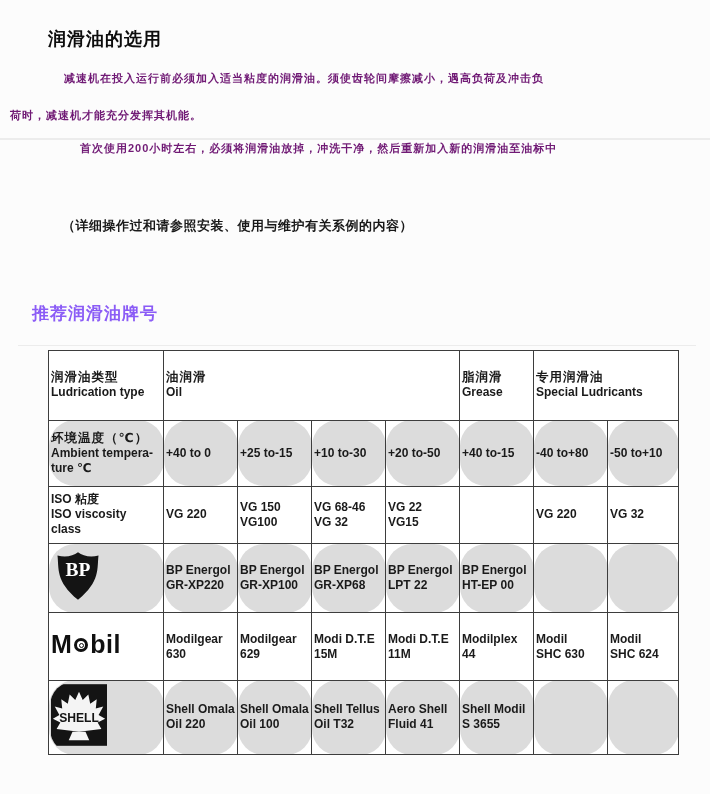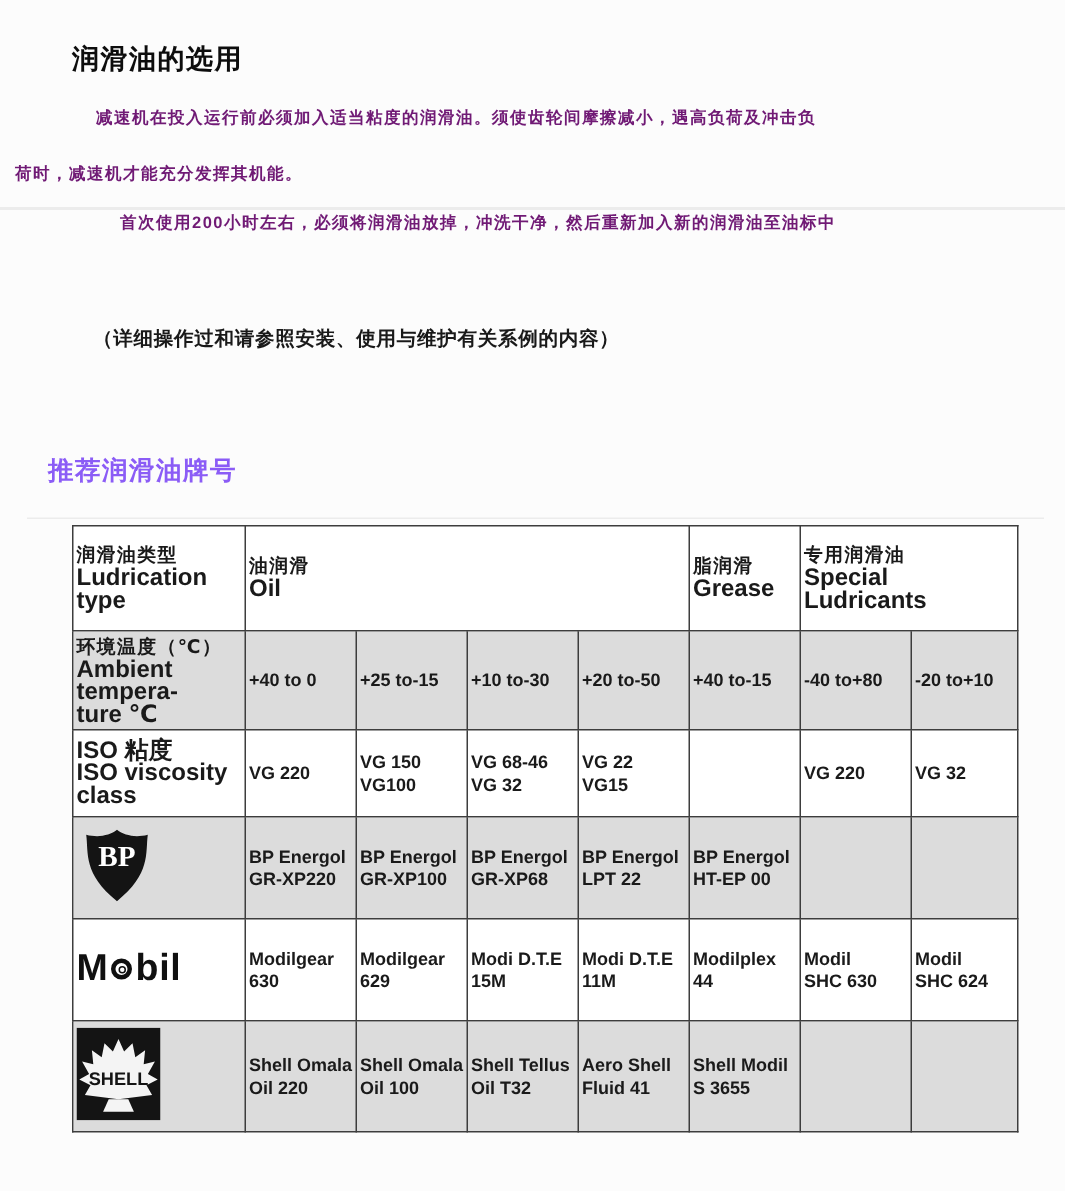--- a/index.html
+++ b/index.html
@@ -42,23 +42,23 @@
     width:630px; height:405px;
     border-collapse:collapse; table-layout:fixed;
     background:#fff;
   }
   table.lube td {
     border:1.5px solid #3d3d3d;
     vertical-align:middle;
     font-size:12px; line-height:15px; font-weight:bold; color:#1a1a1a;
     padding:2px; overflow:hidden;
   }
-  tr.gray td { background:#dcdcdc; }
+  tr.gray td { background:#dcdcdc;border-radius:26px; }
   .zh { font-size:12.5px; letter-spacing:1px; }
-  .en { font-size:16px; }
+  .en { font-size:12px; }
 
   
   .bp-logo { display:inline-block; }
 
   
   .mobil-logo {
     display:inline-flex; align-items:center; justify-content:center;
     font-size:25px; font-weight:bold; letter-spacing:0.5px; color:#101010;
   }
   .mobil-o {
@@ -127,21 +127,21 @@
         <div class="zh">环境温度（℃）</div>
         <div class="en">Ambient tempera-</div>
         <div class="en">ture ℃</div>
       </td>
       <td>+40 to 0</td>
       <td>+25 to-15</td>
       <td>+10 to-30</td>
       <td>+20 to-50</td>
       <td>+40 to-15</td>
       <td>-40 to+80</td>
-      <td>-20 to+10</td>
+      <td>-50 to+10</td>
     </tr>
 
     <tr style="height:56px">
       <td>
         <div class="en">ISO 粘度</div>
         <div class="en">ISO viscosity</div>
         <div class="en">class</div>
       </td>
       <td>
             <div>VG 220</div>

